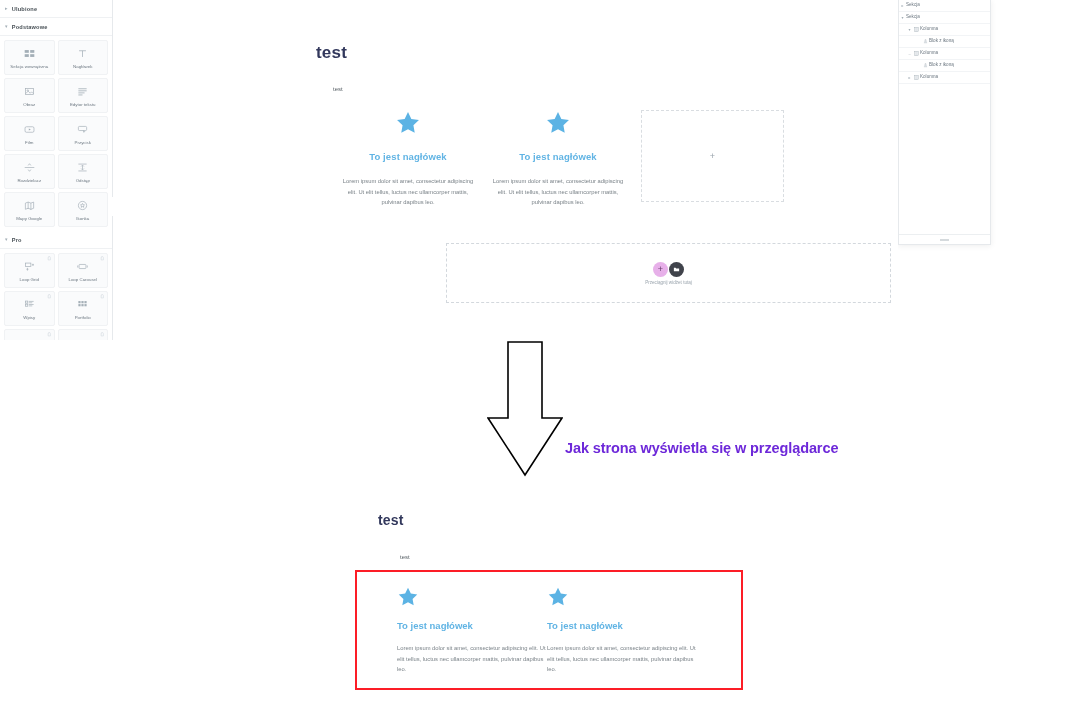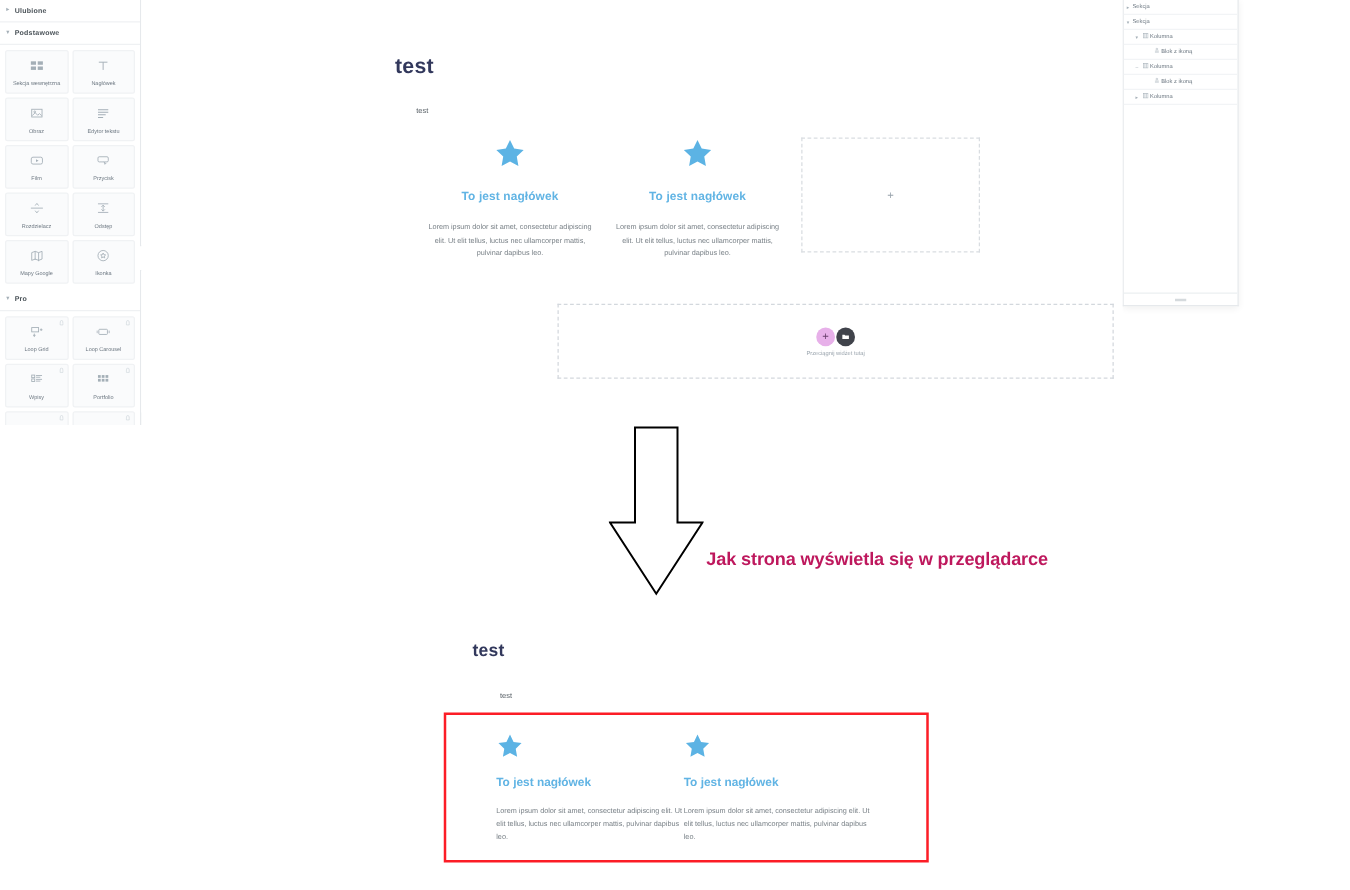--- a/index.html
+++ b/index.html
@@ -254,21 +254,21 @@
   .arrow-wrap {
     position: absolute;
     left: 487px; top: 340px;
     width: 76px; height: 138px;
   }
   .caption {
     position: absolute;
     left: 565px; top: 440px;
     font-size: 14.5px;
     font-weight: bold;
-    color: #be185d;
+    color: #6d28d9;
     letter-spacing: -.1px;
   }
 
   
   .browser {
     position: absolute;
     left: 330px; top: 495px;
     width: 470px; height: 217px;
     background: #ffffff;
   }

